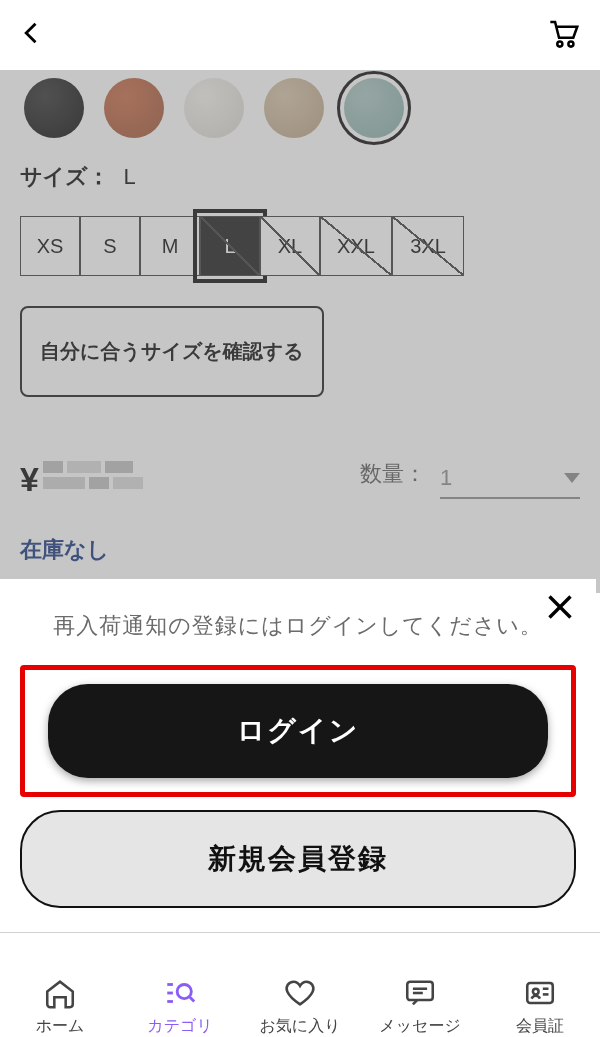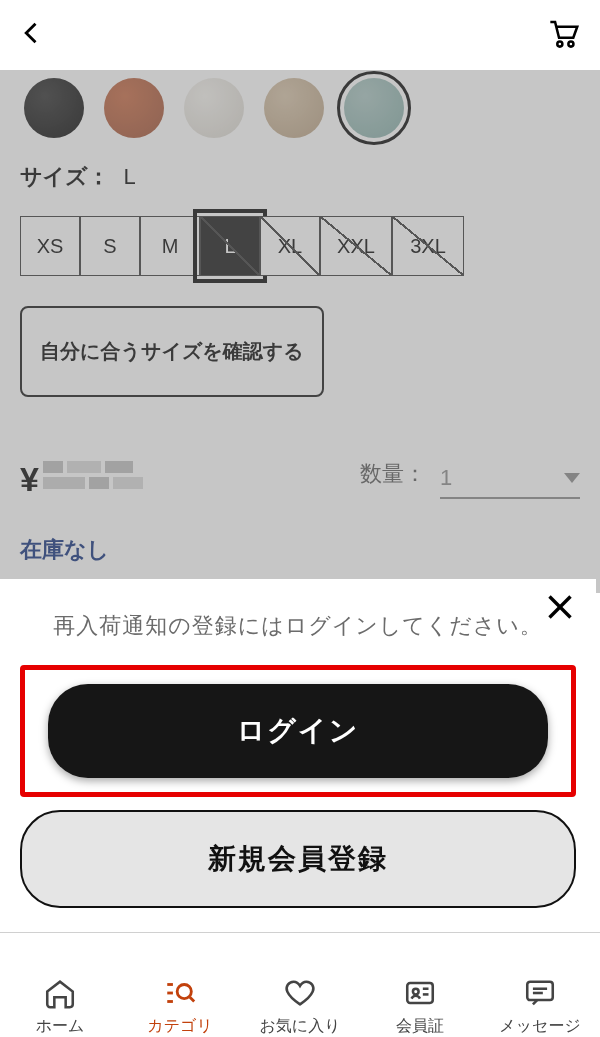--- a/index.html
+++ b/index.html
@@ -60,21 +60,21 @@
   .sheet-close svg { width:36px; height:36px; }
   .sheet-msg { text-align:center; font-size:22px; color:#6b6b6b; margin-top:6px; margin-bottom:24px; letter-spacing:1px; }
   .highlight-box { border:5px solid #e60000; border-radius:4px; padding:14px 23px; margin-bottom:13px; }
   .btn { width:100%; border-radius:40px; font-size:28px; font-weight:600; text-align:center; padding:28px 0; letter-spacing:2px; }
   .btn-primary { background:#161616; color:#fff; box-shadow:0 3px 8px rgba(0,0,0,.35); }
   .btn-outline { background:#e5e5e5; color:#111; border:2px solid #111; }
 
   
   .bottomnav { position:absolute; left:0; right:0; bottom:0; height:105px; border-top:1px solid #d0d0d0; background:#fff; display:flex; z-index:6; }
   .nav-item { flex:1; display:flex; flex-direction:column; align-items:center; justify-content:flex-end; gap:6px; font-size:16px; color:#444; }
-  .nav-item.active { color:#c2410c; }
+  .nav-item.active { color:#8b5cf6; }
   .nav-item svg { width:34px; height:34px; }
 </style>
 </head>
 <body>
 
 <div class="topbar">
   <div class="back-btn">
     <svg viewBox="0 0 24 24" fill="none" stroke="#000" stroke-width="2.4">
         <polyline points="15 4 7 12 15 20"></polyline>
       </svg>
@@ -170,30 +170,30 @@
     <span>カテゴリ</span>
   </div>
   <div class="nav-item">
     <svg viewBox="0 0 24 24" fill="none" stroke="currentColor" stroke-width="1.8">
         <path d="M12 20s-7-4.5-9-9c-1.5-3.4 1-7 4.5-7 2 0 3.5 1.2 4.5 3 1-1.8 2.5-3 4.5-3 3.5 0 6 3.6 4.5 7-2 4.5-9 9-9 9z"></path>
       </svg>
     <span>お気に入り</span>
   </div>
   <div class="nav-item">
     <svg viewBox="0 0 24 24" fill="none" stroke="currentColor" stroke-width="1.8">
+        <rect x="3" y="4" width="18" height="13" rx="2"></rect>
+        <path d="M7 20l3-3"></path>
+        <line x1="7" y1="9" x2="17" y2="9"></line>
+        <line x1="7" y1="12" x2="14" y2="12"></line>
+      </svg>
+    <span>メッセージ</span>
+  </div>
+  <div class="nav-item">
+    <svg viewBox="0 0 24 24" fill="none" stroke="currentColor" stroke-width="1.8">
         <rect x="3" y="5" width="18" height="14" rx="2"></rect>
         <circle cx="9" cy="11" r="2"></circle>
         <path d="M6 16c.8-1.5 2-2 3-2s2.2.5 3 2"></path>
         <line x1="14" y1="9" x2="18" y2="9"></line>
         <line x1="14" y1="13" x2="18" y2="13"></line>
       </svg>
     <span>会員証</span>
   </div>
-  <div class="nav-item">
-    <svg viewBox="0 0 24 24" fill="none" stroke="currentColor" stroke-width="1.8">
-        <rect x="3" y="4" width="18" height="13" rx="2"></rect>
-        <path d="M7 20l3-3"></path>
-        <line x1="7" y1="9" x2="17" y2="9"></line>
-        <line x1="7" y1="12" x2="14" y2="12"></line>
-      </svg>
-    <span>メッセージ</span>
-  </div>
 </div>
 
 </body></html>

